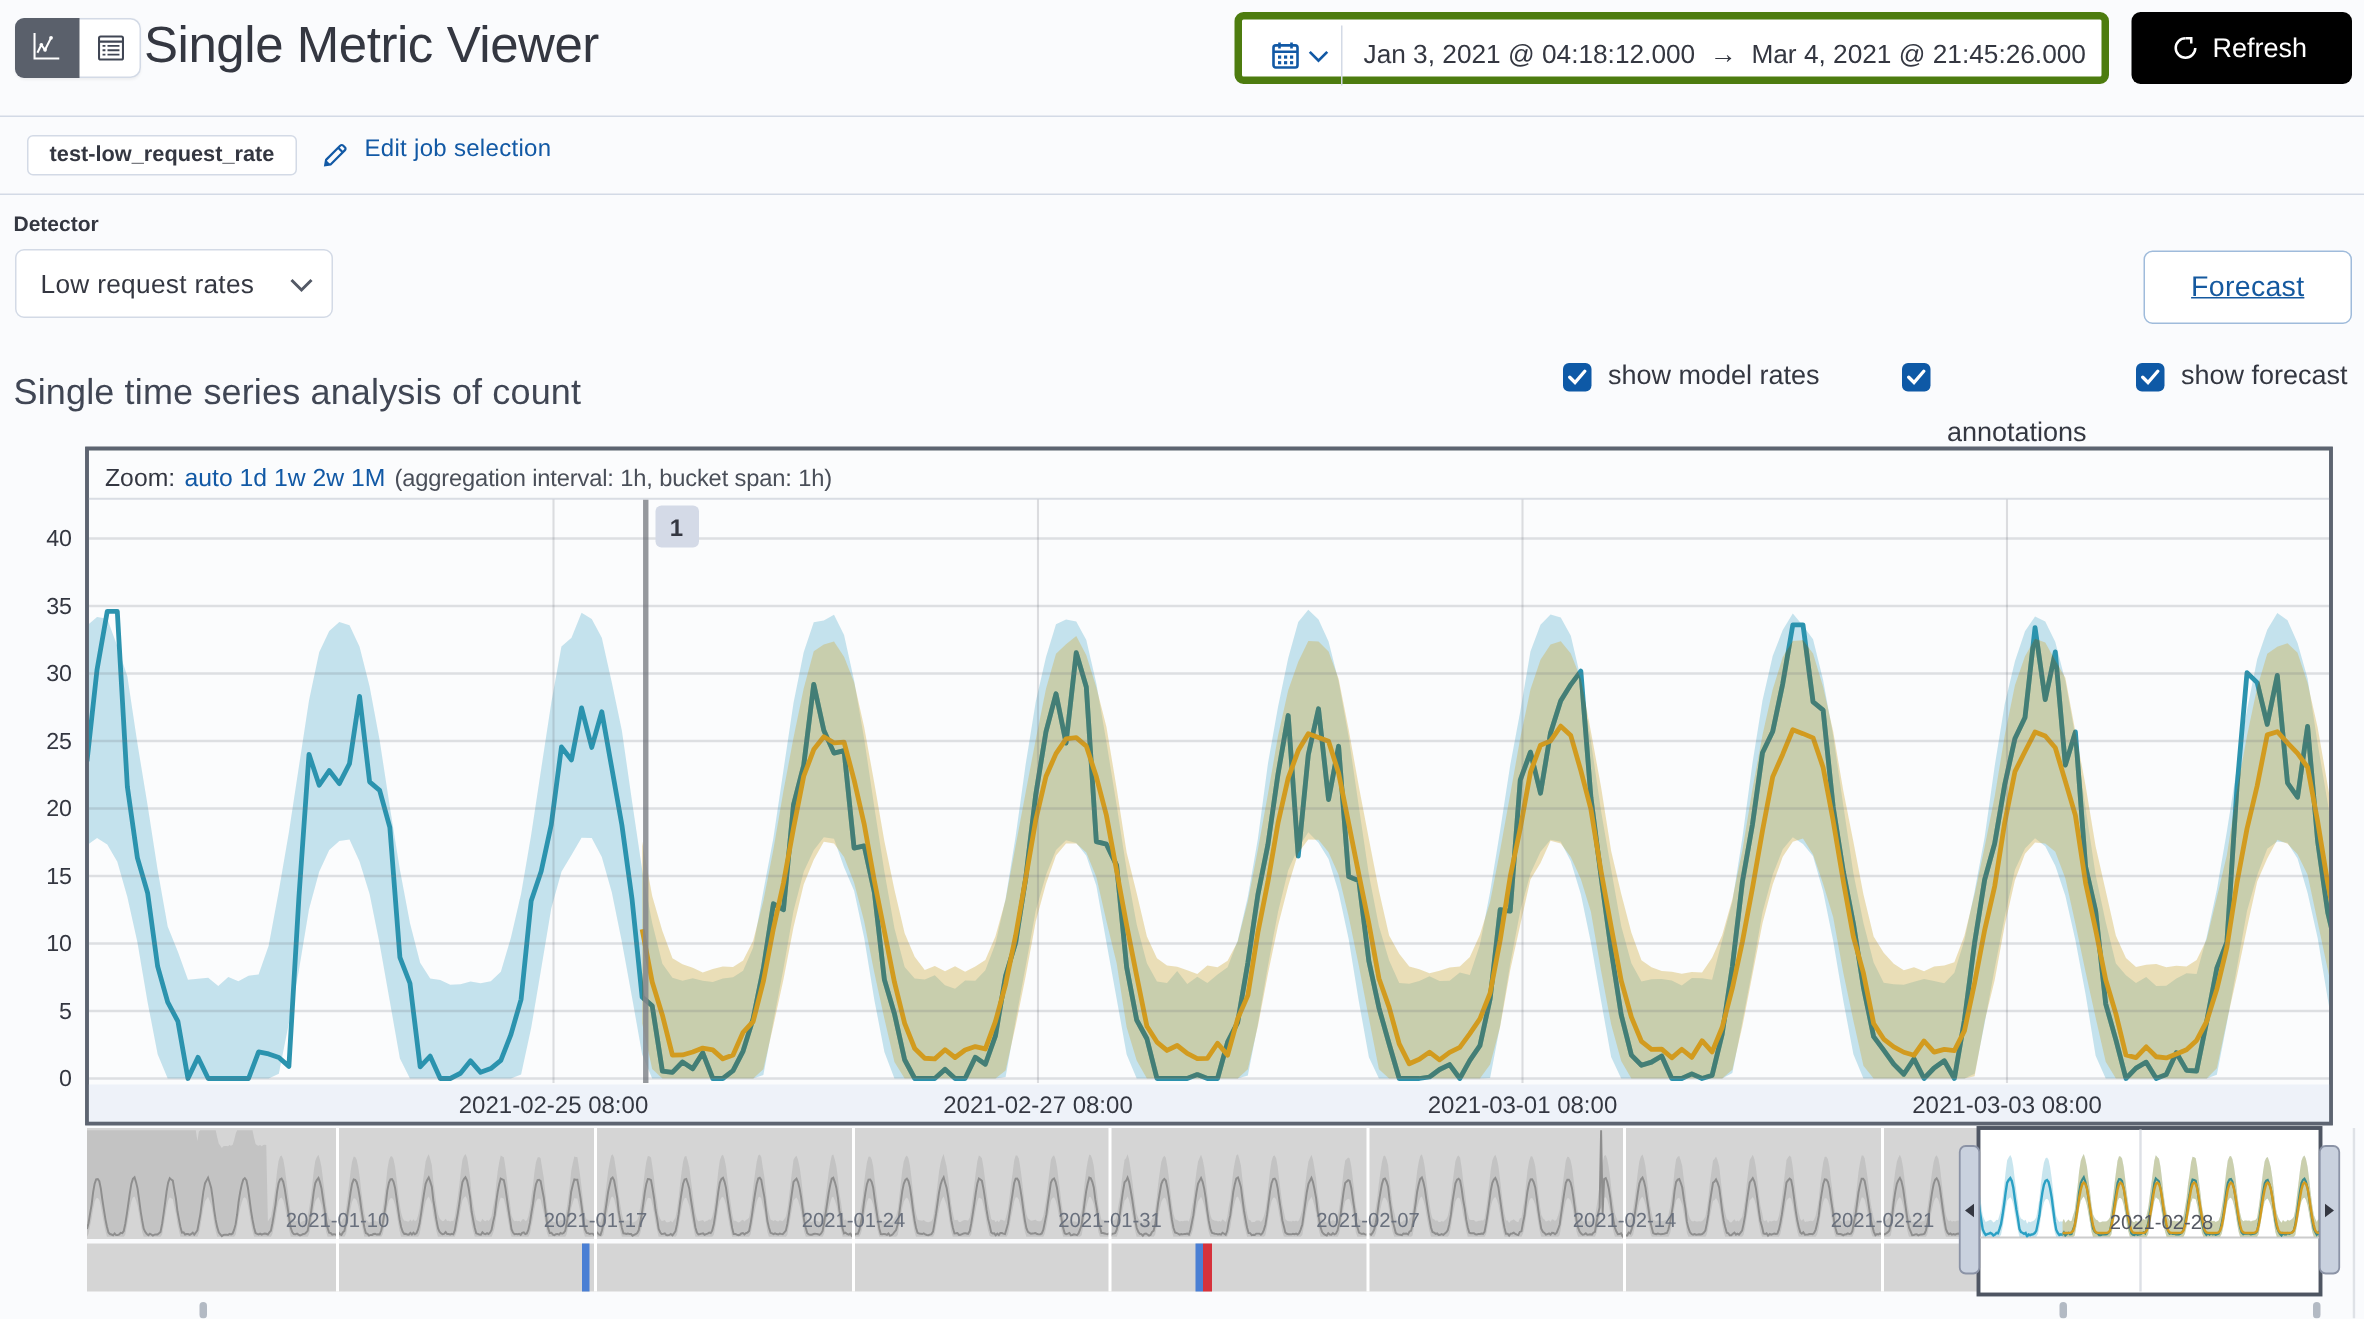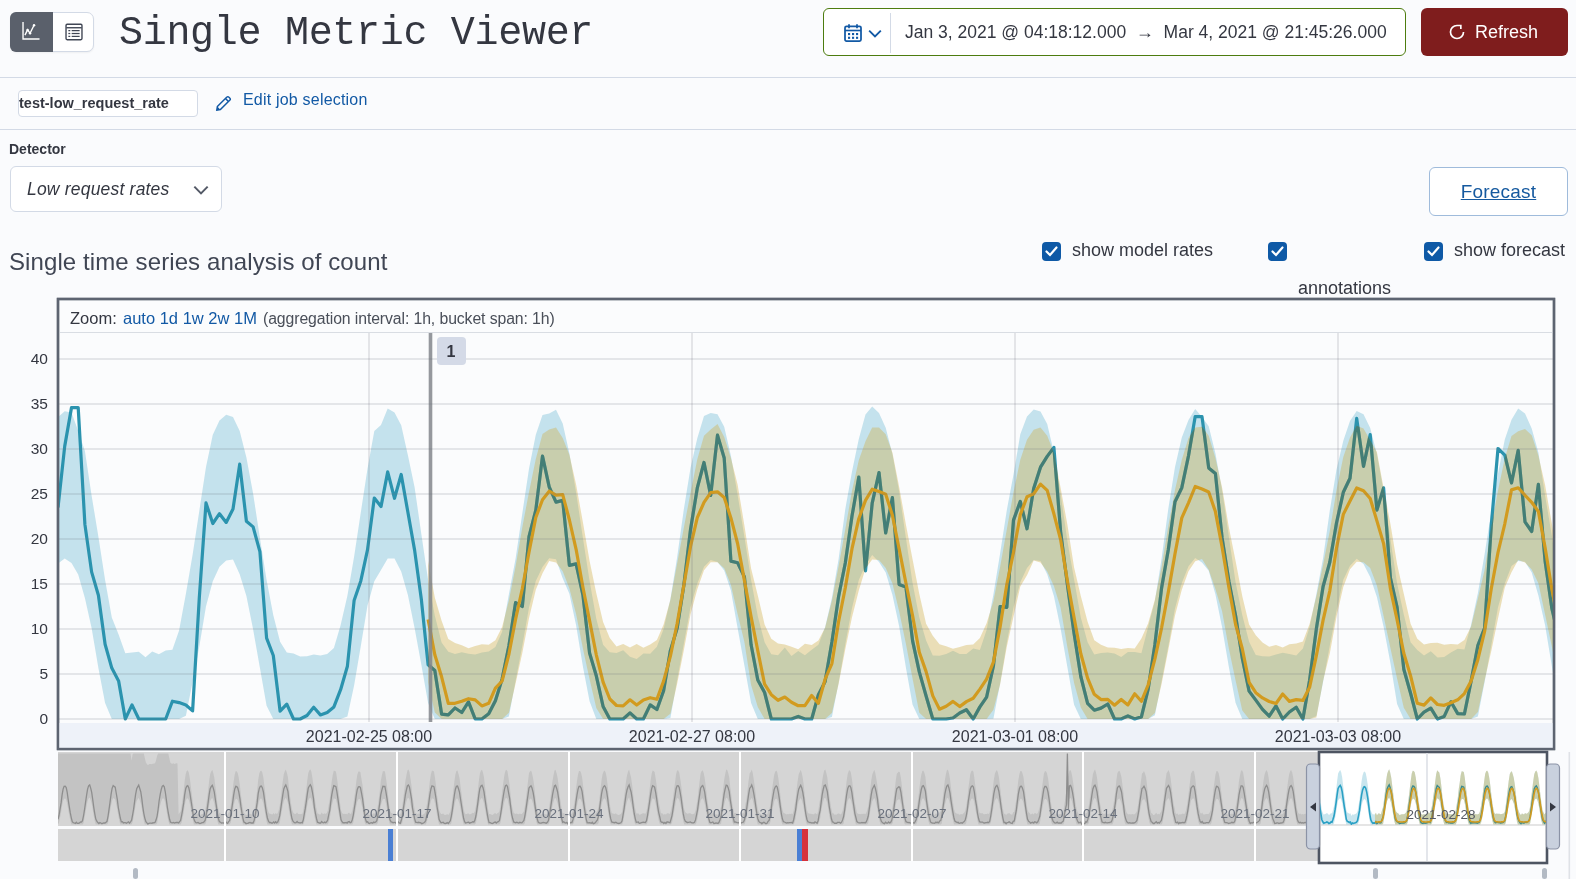--- a/index.html
+++ b/index.html
@@ -21,23 +21,23 @@
     <g stroke="#404654" stroke-width="0.9">
       <line x1="3.9" y1="7" x2="5.3" y2="7"></line>
         <line x1="6.3" y1="7" x2="12.1" y2="7"></line>
       <line x1="3.9" y1="9.1" x2="5.3" y2="9.1"></line>
         <line x1="6.3" y1="9.1" x2="12.1" y2="9.1"></line>
       <line x1="3.9" y1="11.2" x2="5.3" y2="11.2"></line>
         <line x1="6.3" y1="11.2" x2="12.1" y2="11.2"></line>
     </g>
   </svg>
 </div>
-<div class="abs" style="left:119px;top:11px;font-size:40px;letter-spacing:-0.3px;color:#343741;font-family:Liberation Mono, monospace;">Single Metric Viewer</div>
-
-<div class="abs" style="left:823px;top:8px;width:583px;height:48px;background:#fff;border:1px solid #4d7c0f;border-radius:6px;">
+<div class="abs" style="left:96px;top:11px;font-size:34px;letter-spacing:-0.3px;color:#343741;">Single Metric Viewer</div>
+
+<div class="abs" style="left:823px;top:8px;width:583px;height:48px;background:#fff;border:5px solid #4d7c0f;border-radius:6px;">
   <svg class="abs" style="left:19px;top:14px" width="20" height="20" viewBox="0 0 16 16">
     <rect x="1.6" y="2.6" width="12.8" height="11.8" rx="1.2" stroke="#1259a5" stroke-width="1.4" fill="none"></rect>
     <line x1="4.8" y1="1" x2="4.8" y2="4.2" stroke="#1259a5" stroke-width="1.4"></line>
     <line x1="11.2" y1="1" x2="11.2" y2="4.2" stroke="#1259a5" stroke-width="1.4"></line>
     <line x1="1.6" y1="6" x2="14.4" y2="6" stroke="#1259a5" stroke-width="1.3"></line>
     <g fill="#1259a5">
         <rect x="4" y="8" width="1.7" height="1.7"></rect>
         <rect x="7.2" y="8" width="1.7" height="1.7"></rect>
         <rect x="10.4" y="8" width="1.7" height="1.7"></rect>
         <rect x="4" y="11" width="1.7" height="1.7"></rect>
@@ -45,41 +45,41 @@
         <rect x="10.4" y="11" width="1.7" height="1.7"></rect>
       </g>
   </svg>
   <svg class="abs" style="left:44px;top:20px" width="14" height="9" viewBox="0 0 12 7">
       <path d="M1 1 L6 6 L11 1" stroke="#1259a5" stroke-width="1.6" fill="none"></path>
     </svg>
   <div class="abs" style="left:66px;top:4px;width:1px;height:40px;background:#d3dae6;"></div>
   <div class="abs" style="left:81px;top:0;height:46px;line-height:46px;font-size:17.5px;color:#343741;">Jan 3, 2021 @ 04:18:12.000&nbsp; <span style="font-size:18px;">→</span> &nbsp;Mar 4, 2021 @ 21:45:26.000</div>
 </div>
 
-<div class="abs" style="left:1421px;top:8px;width:147px;height:48px;background:#7f1d1d;border-radius:6px;color:#fff;">
+<div class="abs" style="left:1421px;top:8px;width:147px;height:48px;background:#000000;border-radius:6px;color:#fff;">
   <svg class="abs" style="left:27px;top:15px" width="18" height="18" viewBox="0 0 16 16">
     <path d="M13.8 8 A5.8 5.8 0 1 1 8 2.2" stroke="#fff" stroke-width="1.5" fill="none"></path>
     <path d="M8 2.2 L11.4 2.2 L11.4 5.4" stroke="#fff" stroke-width="1.5" fill="none"></path>
   </svg>
   <div class="abs" style="left:54px;top:0;height:48px;line-height:48px;font-size:18px;">Refresh</div>
 </div>
 
 <div class="abs" style="left:0;top:77px;width:1576px;height:1px;background:#d3dae6;"></div>
 <div class="abs" style="left:0;top:129px;width:1576px;height:1px;background:#d3dae6;"></div>
 
-<div class="abs" style="left:18px;top:90px;width:180px;height:27px;background:#fff;border:1px solid #d3dae6;border-radius:4px;line-height:25px;text-align:left;font-size:14.5px;font-weight:bold;color:#343741;">test-low_request_rate</div>
+<div class="abs" style="left:18px;top:90px;width:180px;height:27px;background:#fff;border:1px solid #d3dae6;border-radius:4px;line-height:25px;text-align:center;font-size:14.5px;font-weight:bold;color:#343741;">test-low_request_rate</div>
 <svg class="abs" style="left:215px;top:94px" width="18" height="18" viewBox="0 0 16 16">
   <path d="M2.1 11.2 L10.6 2.7 a1.1 1.1 0 0 1 1.6 0 l1.1 1.1 a1.1 1.1 0 0 1 0 1.6 L4.8 13.9 L1.6 14.4 Z" stroke="#1259a5" stroke-width="1.3" fill="none"></path>
   <line x1="9.3" y1="4" x2="12" y2="6.7" stroke="#1259a5" stroke-width="1.3"></line>
   <path d="M2.1 11.2 L4.8 13.9 L1.6 14.4 Z" fill="#1259a5"></path>
 </svg>
 <div class="abs" style="left:243px;top:91px;font-size:16px;letter-spacing:0.2px;color:#1259a5;">Edit job selection</div>
 
 <div class="abs" style="left:9px;top:141px;font-size:14px;font-weight:bold;color:#343741;">Detector</div>
-<div class="abs" style="left:10px;top:166px;width:212px;height:46px;background:#fff;border:1px solid #d3dae6;border-radius:6px;font-style:italic;">
+<div class="abs" style="left:10px;top:166px;width:212px;height:46px;background:#fff;border:1px solid #d3dae6;border-radius:6px;">
   <div class="abs" style="left:16px;top:0;height:44px;line-height:44px;font-size:17.5px;letter-spacing:0.2px;color:#343741;">Low request rates</div>
   <svg class="abs" style="left:182px;top:18px" width="16" height="10" viewBox="0 0 12 7">
       <path d="M1 1 L6 6 L11 1" stroke="#535966" stroke-width="1.5" fill="none"></path>
     </svg>
 </div>
 
 <div class="abs" style="left:1429px;top:167px;width:139px;height:49px;background:#fff;border:1px solid #9fbbdb;border-radius:6px;text-align:center;line-height:47px;font-size:19px;letter-spacing:0.2px;color:#15599f;text-decoration:underline;">Forecast</div>
 
 <div class="abs" style="left:9px;top:248px;font-size:24px;letter-spacing:0.1px;color:#404654;">Single time series analysis of count</div>
 <div class="abs" style="left:1042px;top:242px;width:19px;height:19px;background:#0e59a6;border-radius:4px;">

